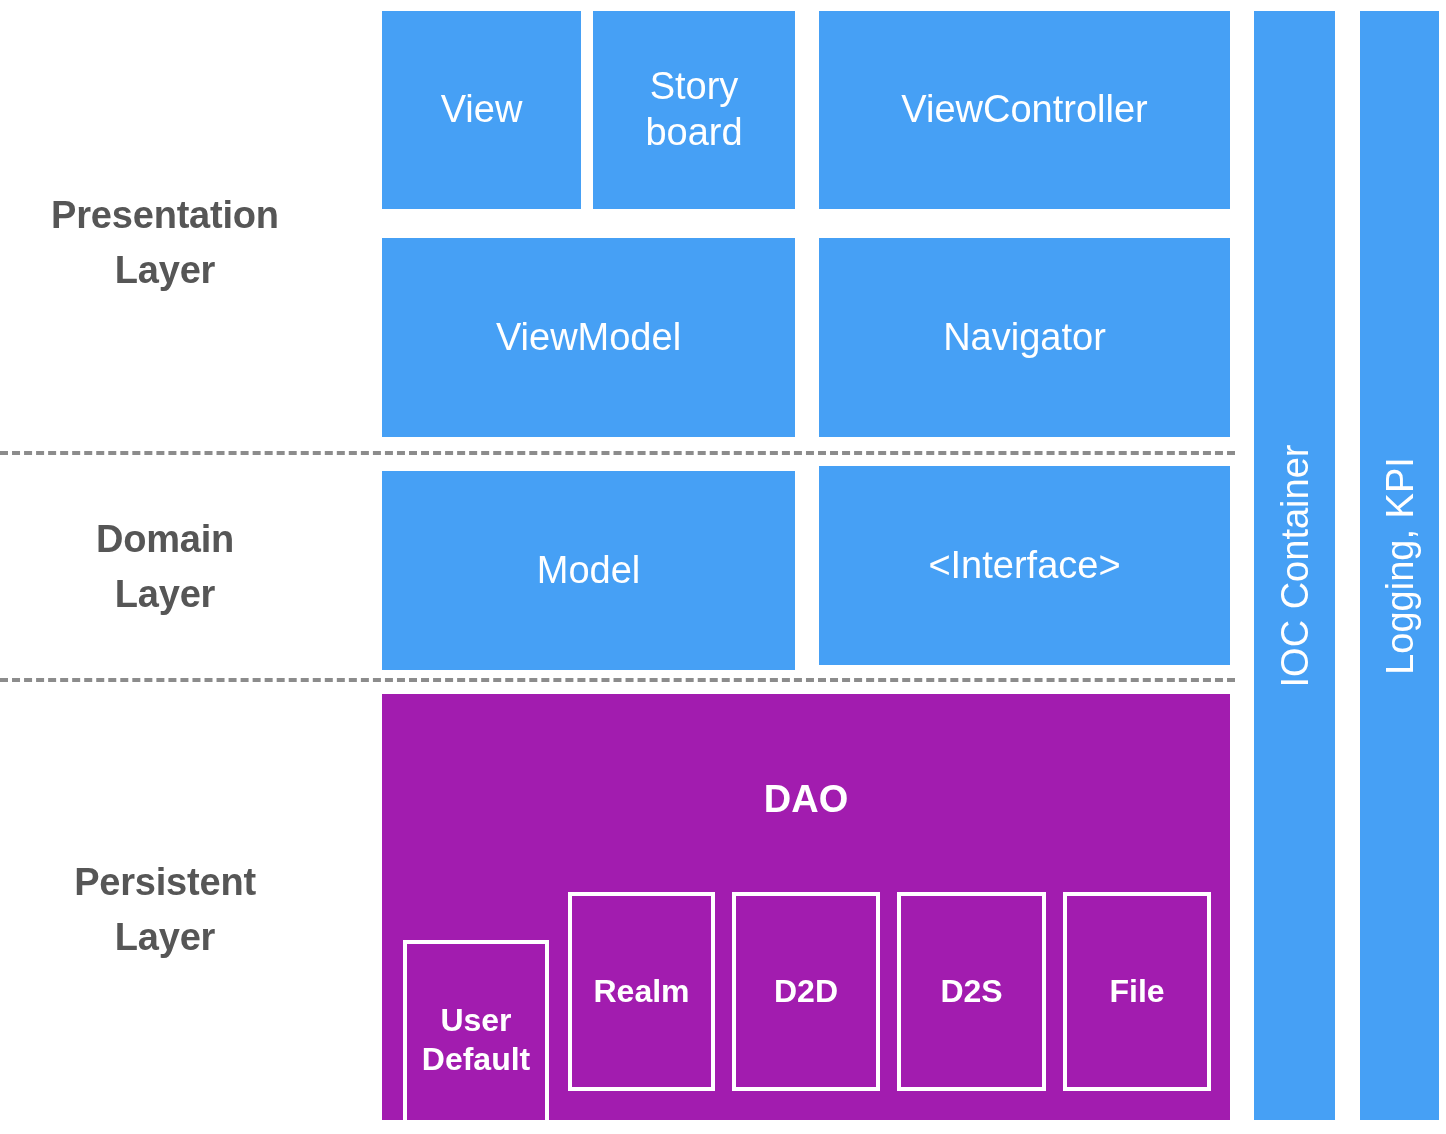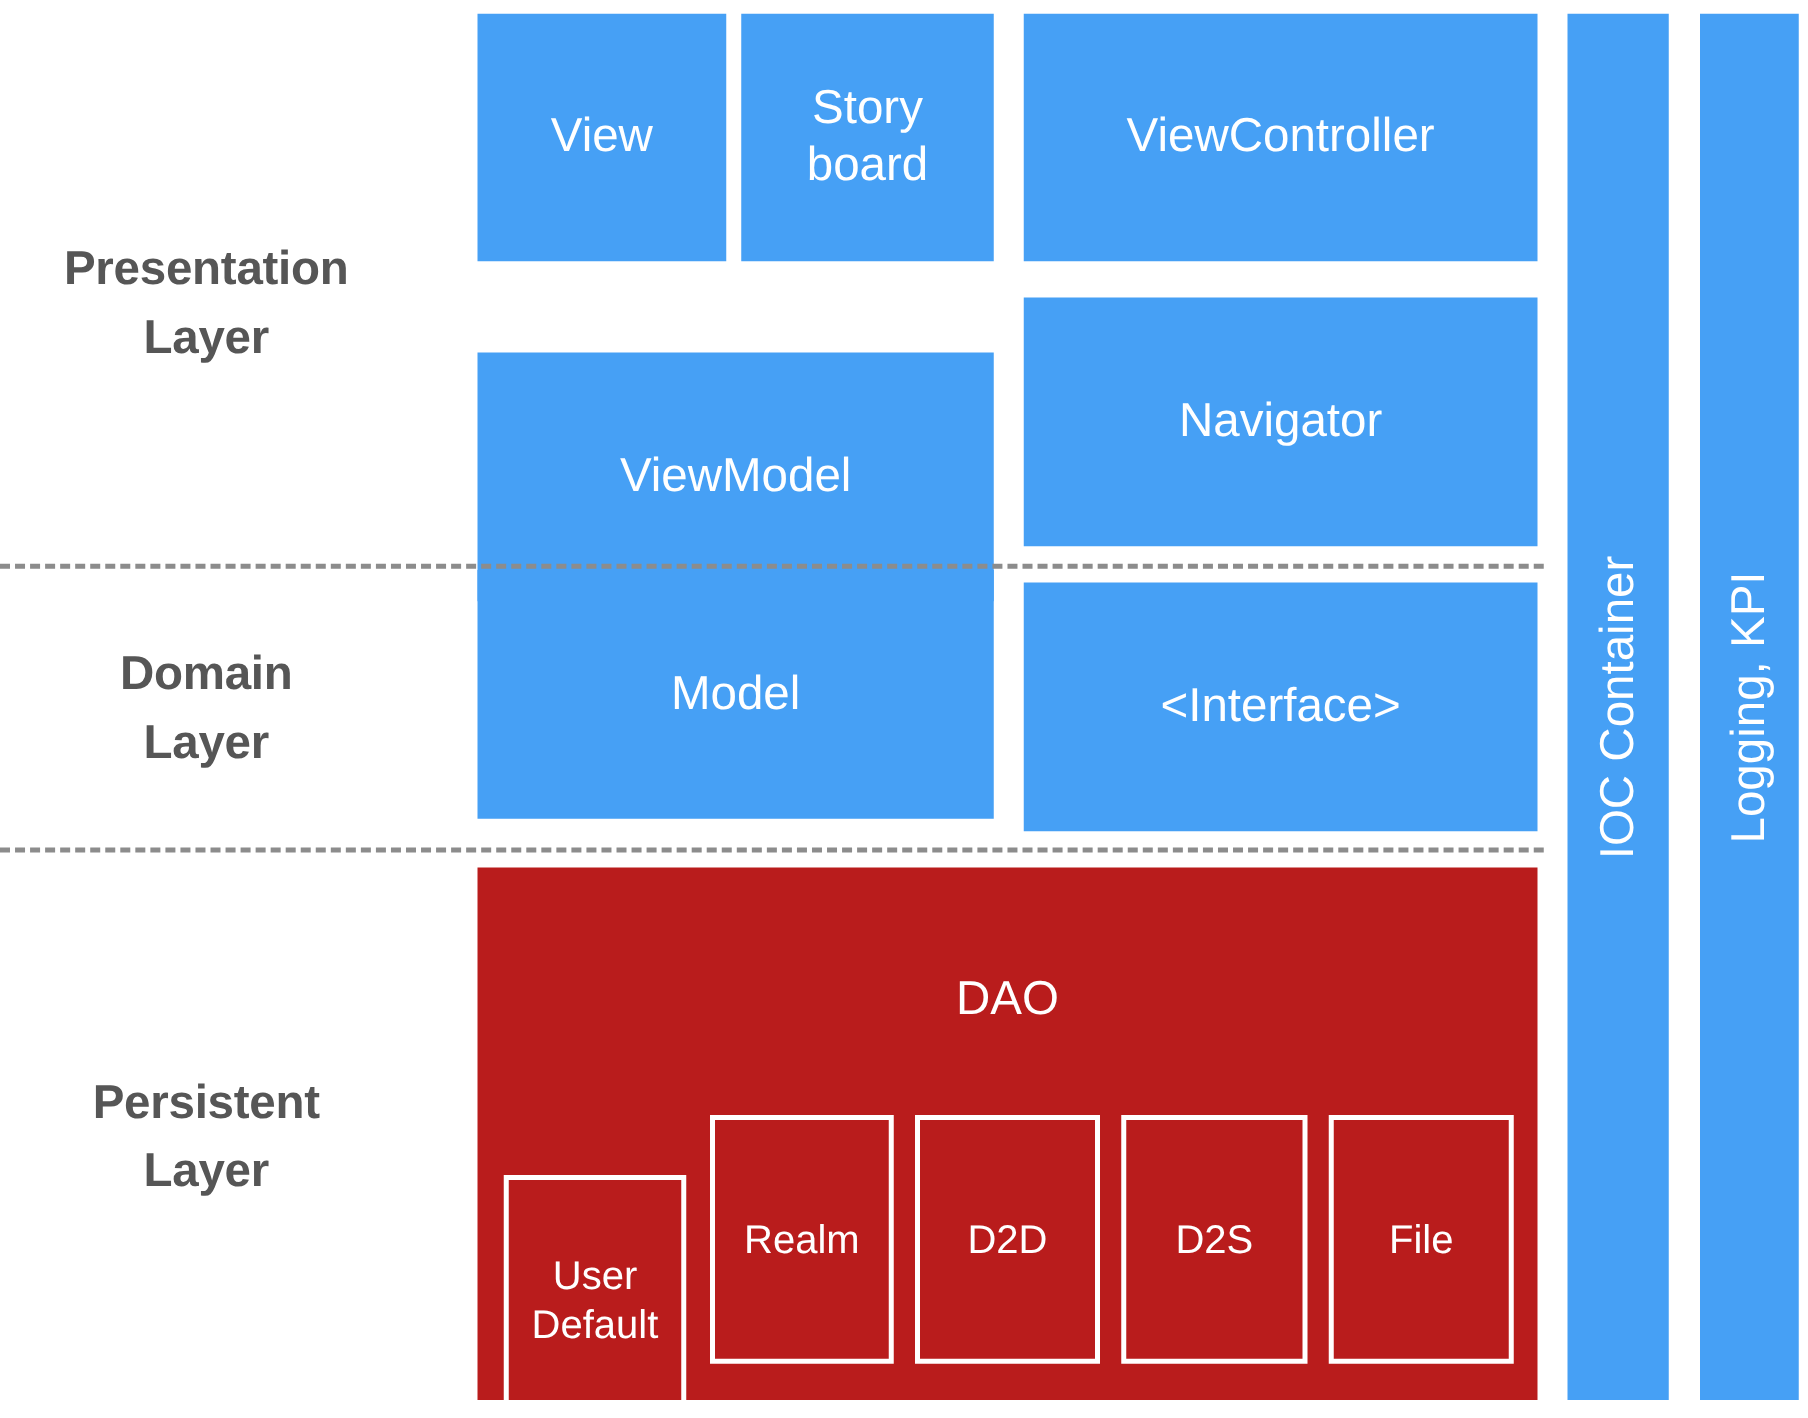--- a/index.html
+++ b/index.html
@@ -66,22 +66,23 @@
   .divider {
     position: absolute;
     left: 0;
     height: 0;
     border-top: 4px dashed #8C8C8C;
   }
 
   
   .dao {
     position: absolute;
-    background: #b91c1c;
+    background: #a21caf;
     box-sizing: border-box;
+    font-weight: bold;
   }
   .dao-title {
     position: absolute;
     left: 0;
     right: 0;
     text-align: center;
     color: #ffffff;
     font-size: 38px;
   }
   .store {
@@ -112,27 +113,27 @@
   <div class="layer-label" style="left:0px; top:855px; width:330px;">Persistent
 Layer</div>
 
   <div class="box" style="left:382px; top:11px; width:199px; height:198px;">View</div>
 
   <div class="box" style="left:593px; top:11px; width:202px; height:198px;">Story
 board</div>
 
   <div class="box" style="left:819px; top:11px; width:411px; height:198px;">ViewController</div>
 
-  <div class="box" style="left:382px; top:238px; width:413px; height:199px;margin-top:44px;">ViewModel</div>
+  <div class="box" style="left:382px; top:238px; width:413px; height:199px;">ViewModel</div>
 
   <div class="box" style="left:819px; top:238px; width:411px; height:199px;">Navigator</div>
 
   <div class="divider" style="top:451px; width:1235px;"></div>
 
-  <div class="box" style="left:382px; top:456px; width:413px; height:199px;">Model</div>
+  <div class="box" style="left:382px; top:471px; width:413px; height:199px;">Model</div>
 
   <div class="box" style="left:819px; top:466px; width:411px; height:199px;">&lt;Interface&gt;</div>
 
   <div class="divider" style="top:678px; width:1235px;"></div>
 
   <div class="dao" style="left:382px; top:694px; width:848px; height:426px;">
 
     <div class="dao-title" style="top:84px;">DAO</div>
 
     <div class="store" style="left:21px; top:198px; width:146px; height:199px;margin-top:48px;">User

